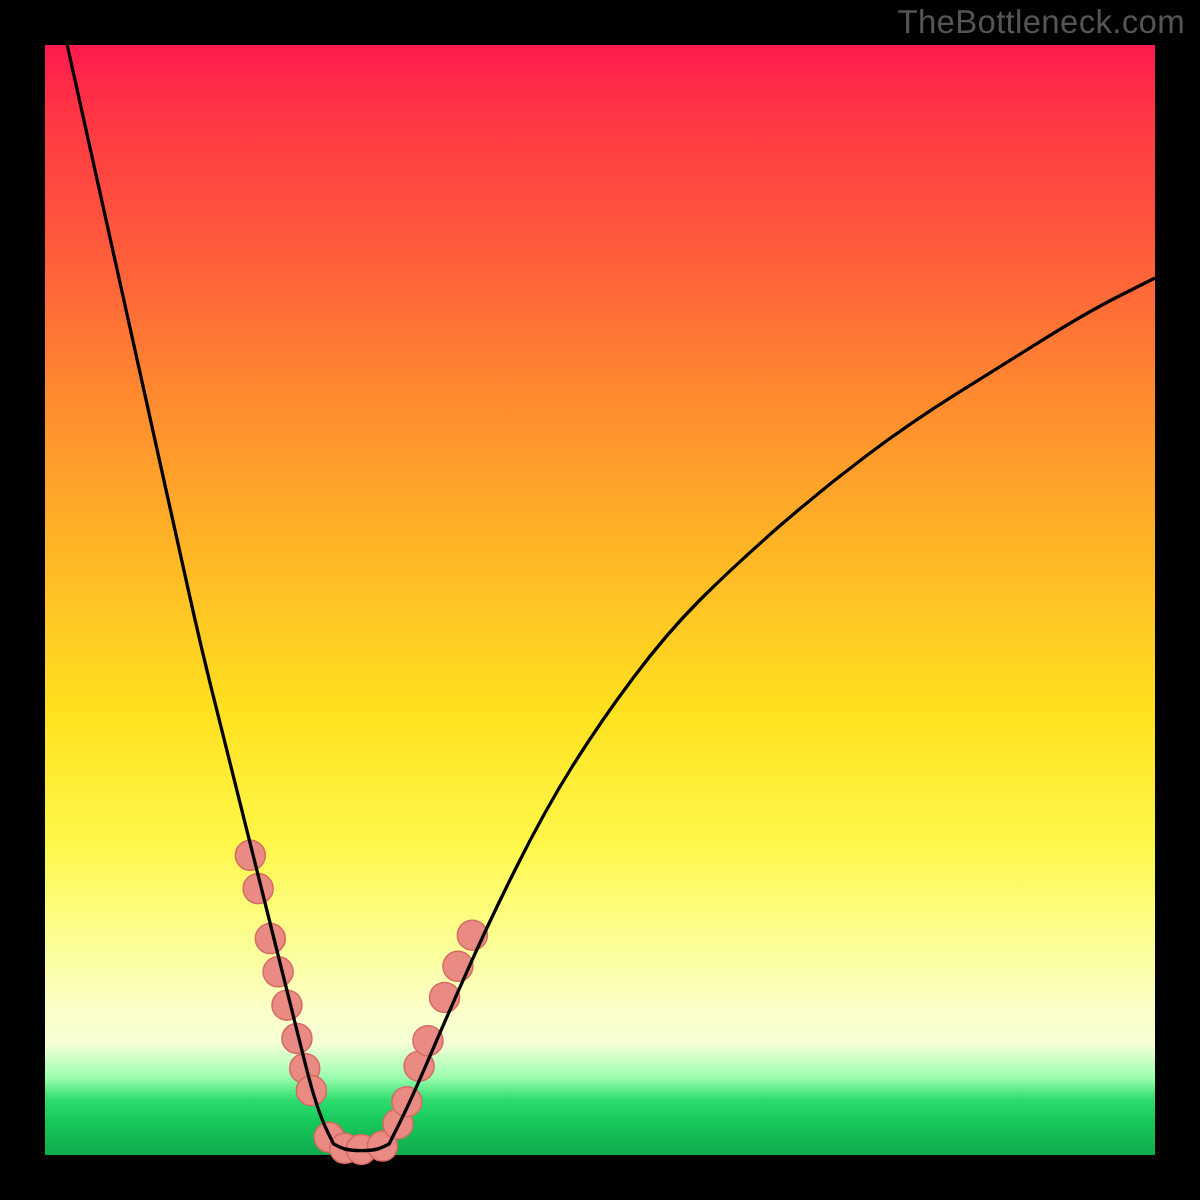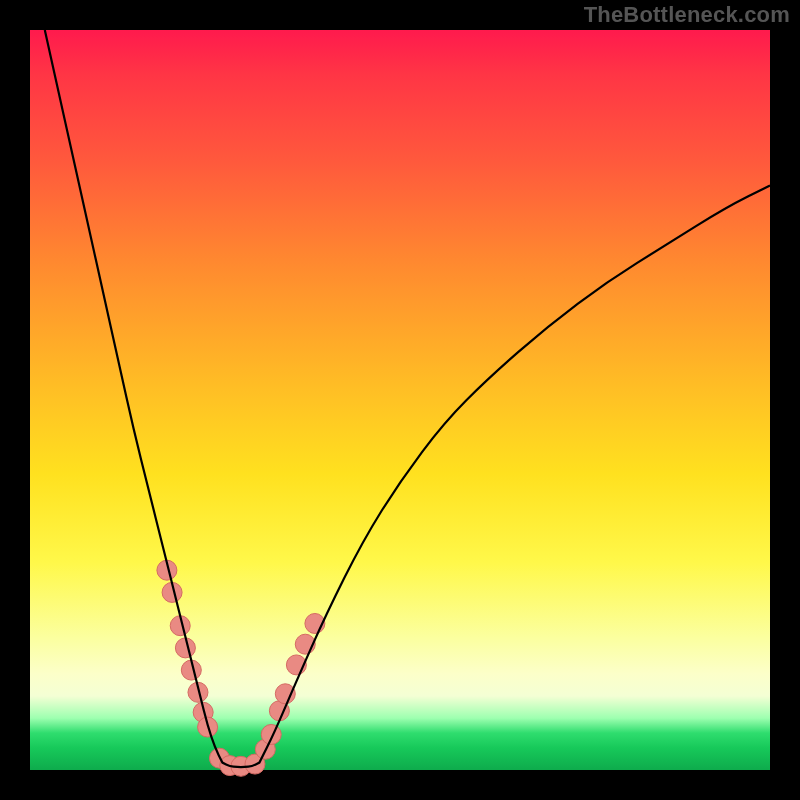--- a/index.html
+++ b/index.html
@@ -42,21 +42,21 @@
       #17c95a 97%,
       #0eab4c 100%
     );
   }
   .watermark {
     position: absolute;
     top: 2px;
     right: 10px;
     color: #555;
     font-size: 22px;
-    font-weight: 700;
+    font-weight: 400;
     letter-spacing: 0.2px;
     user-select: none;
   }
   svg.curve {
     position: absolute;
     left: 0;
     top: 0;
     width: 740px;
     height: 740px;
     overflow: visible;

